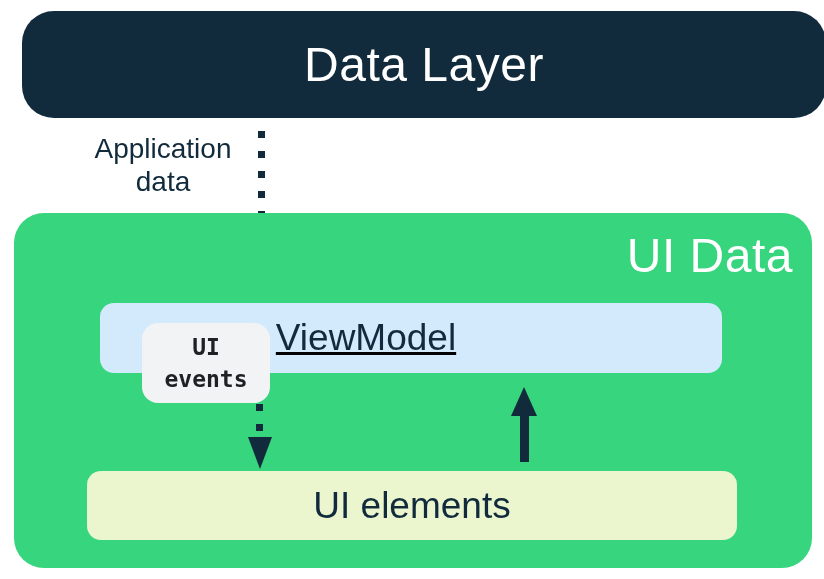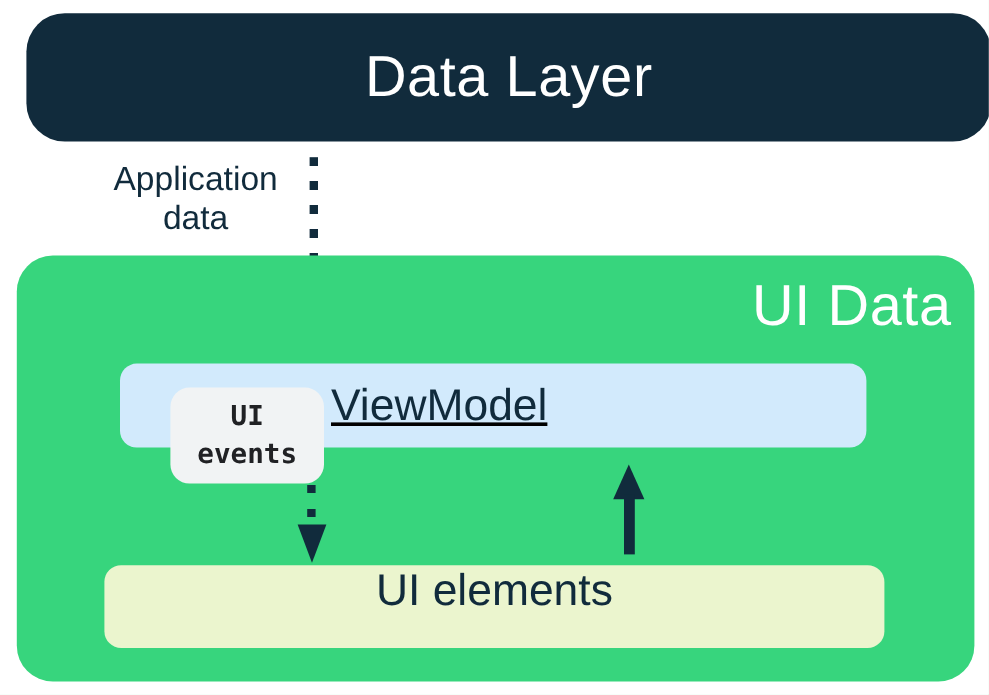--- a/index.html
+++ b/index.html
@@ -133,21 +133,21 @@
     color: var(--navy);
     font-size: 28px;
   }
   
   .ui-elements-box {
     position: absolute;
     left: 87px; top: 471px;
     width: 650px; height: 69px;
     background: var(--ui-elements-cream);
     border-radius: 14px;
-    display: flex; justify-content: center;
+    display: flex; align-items: center; justify-content: center;
   }
   .ui-elements-box .label {
     color: var(--navy);
     font-size: 37px;
   }
 </style>
 </head>
 <body>
 
 <div class="stage">

